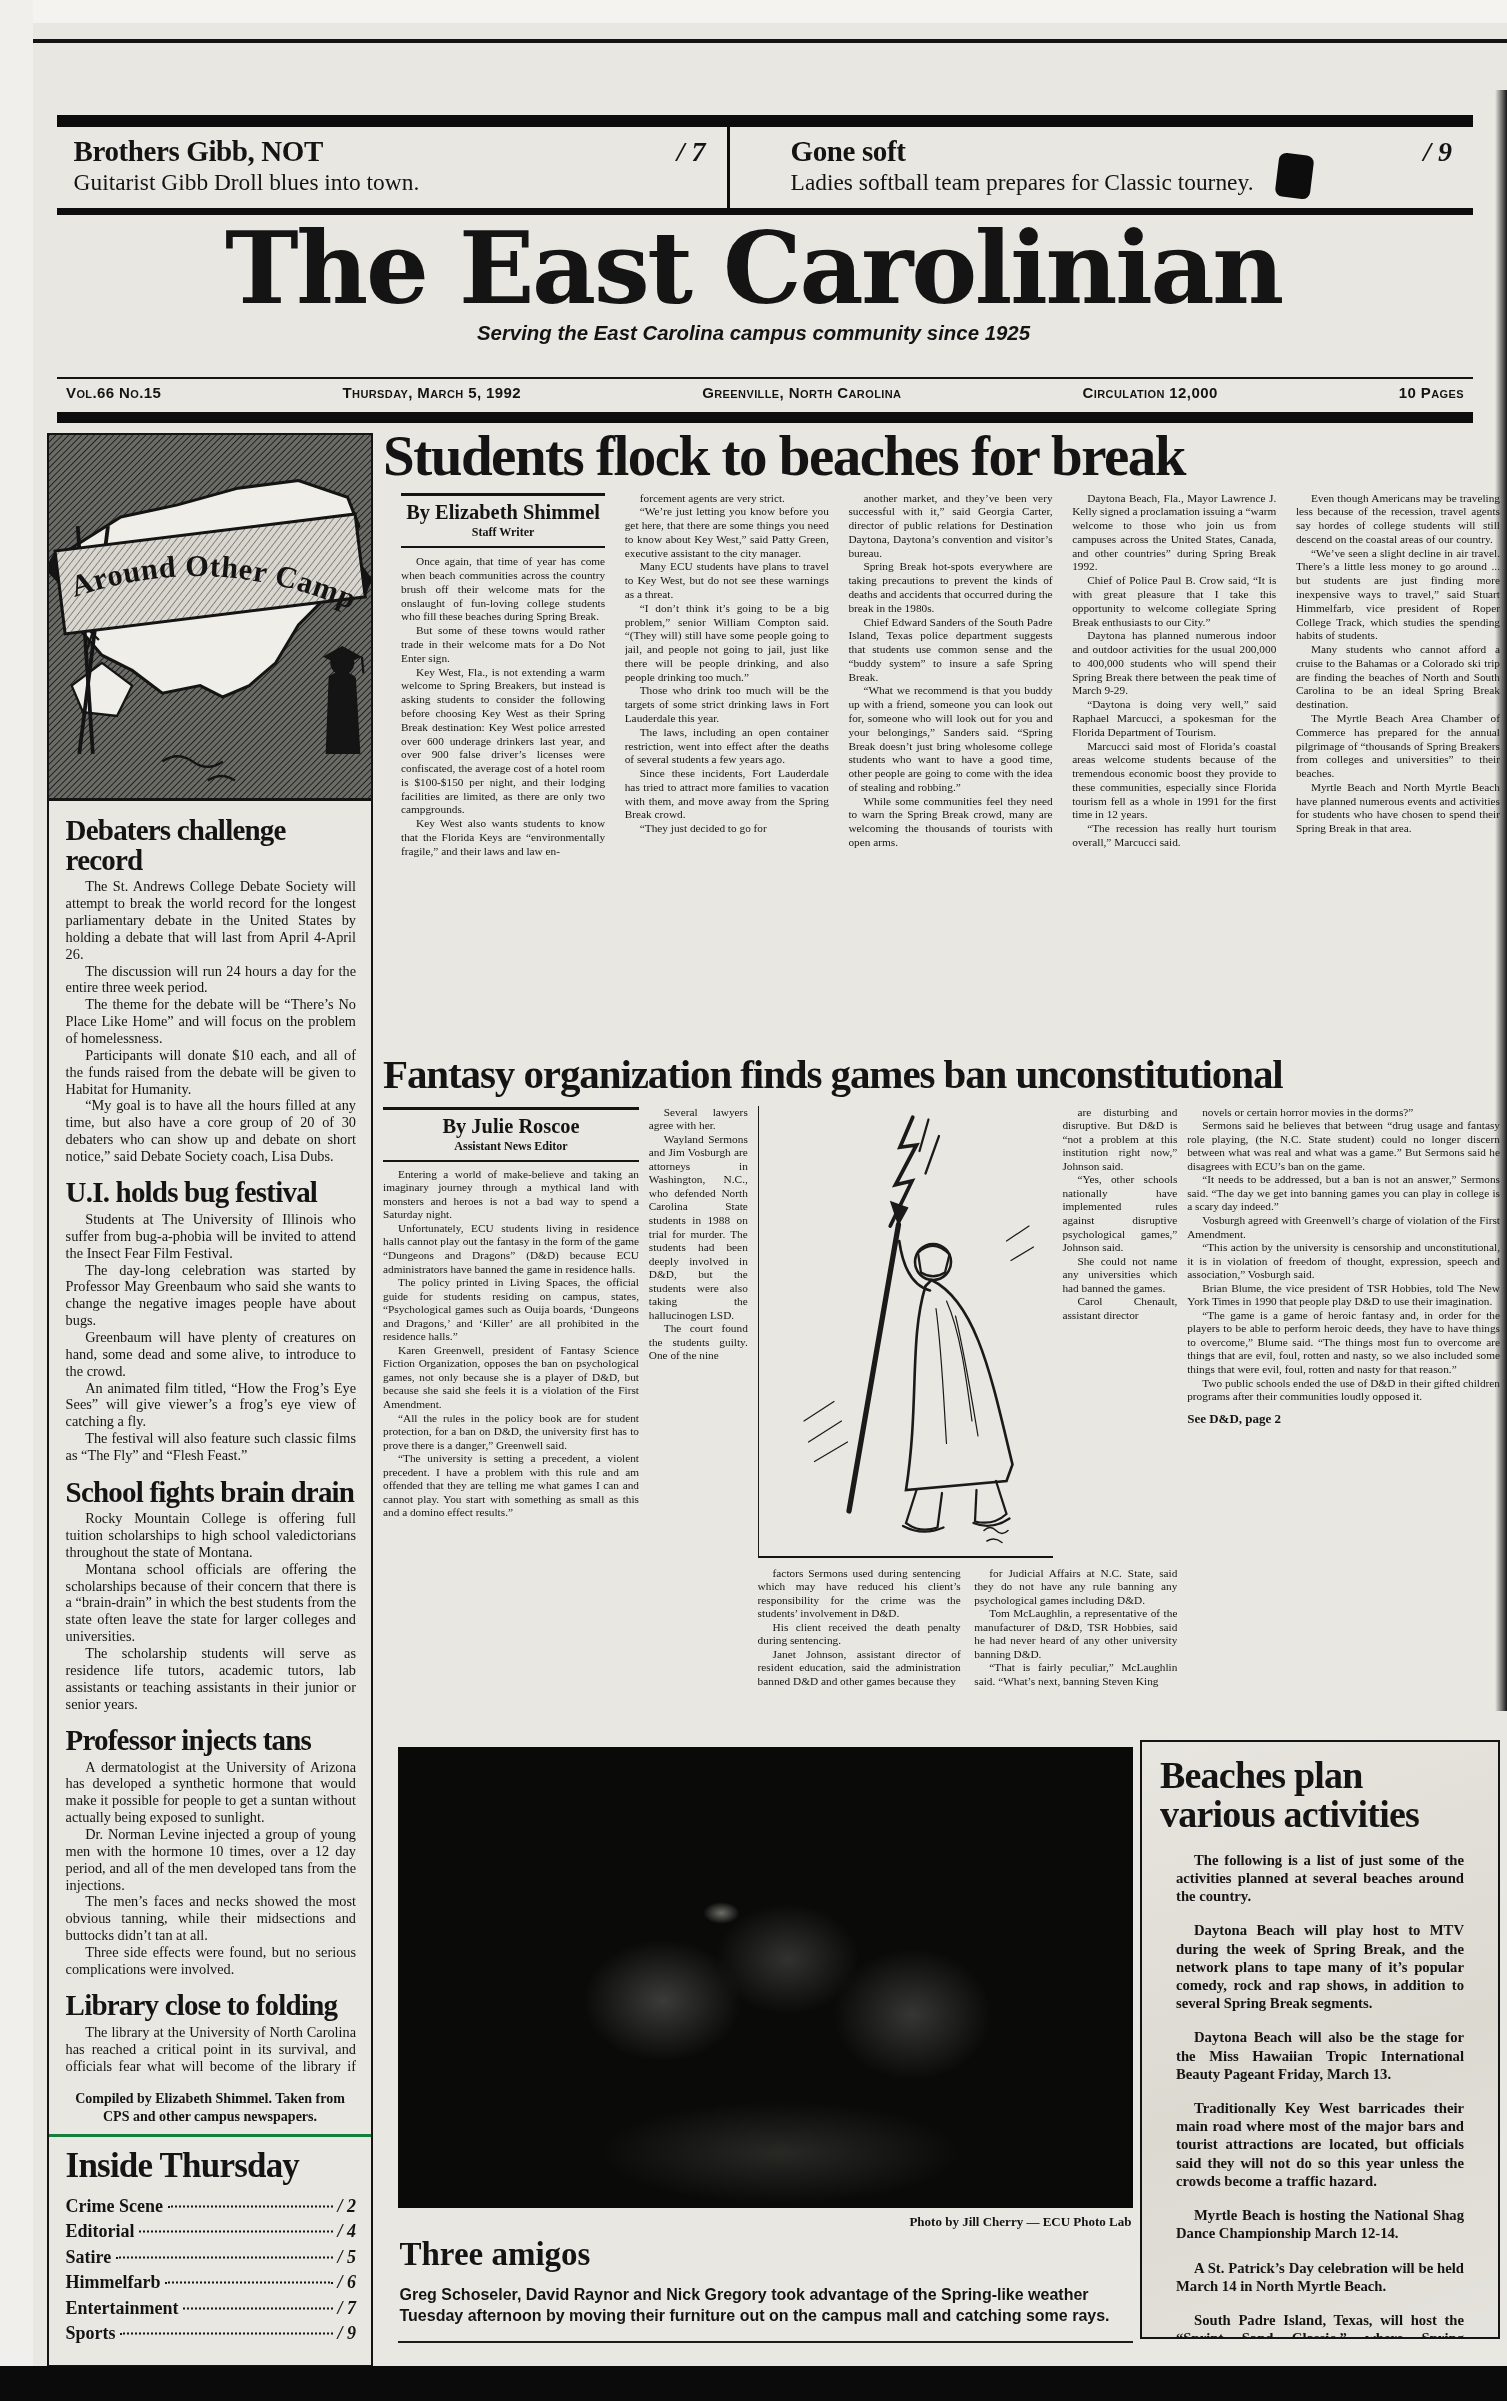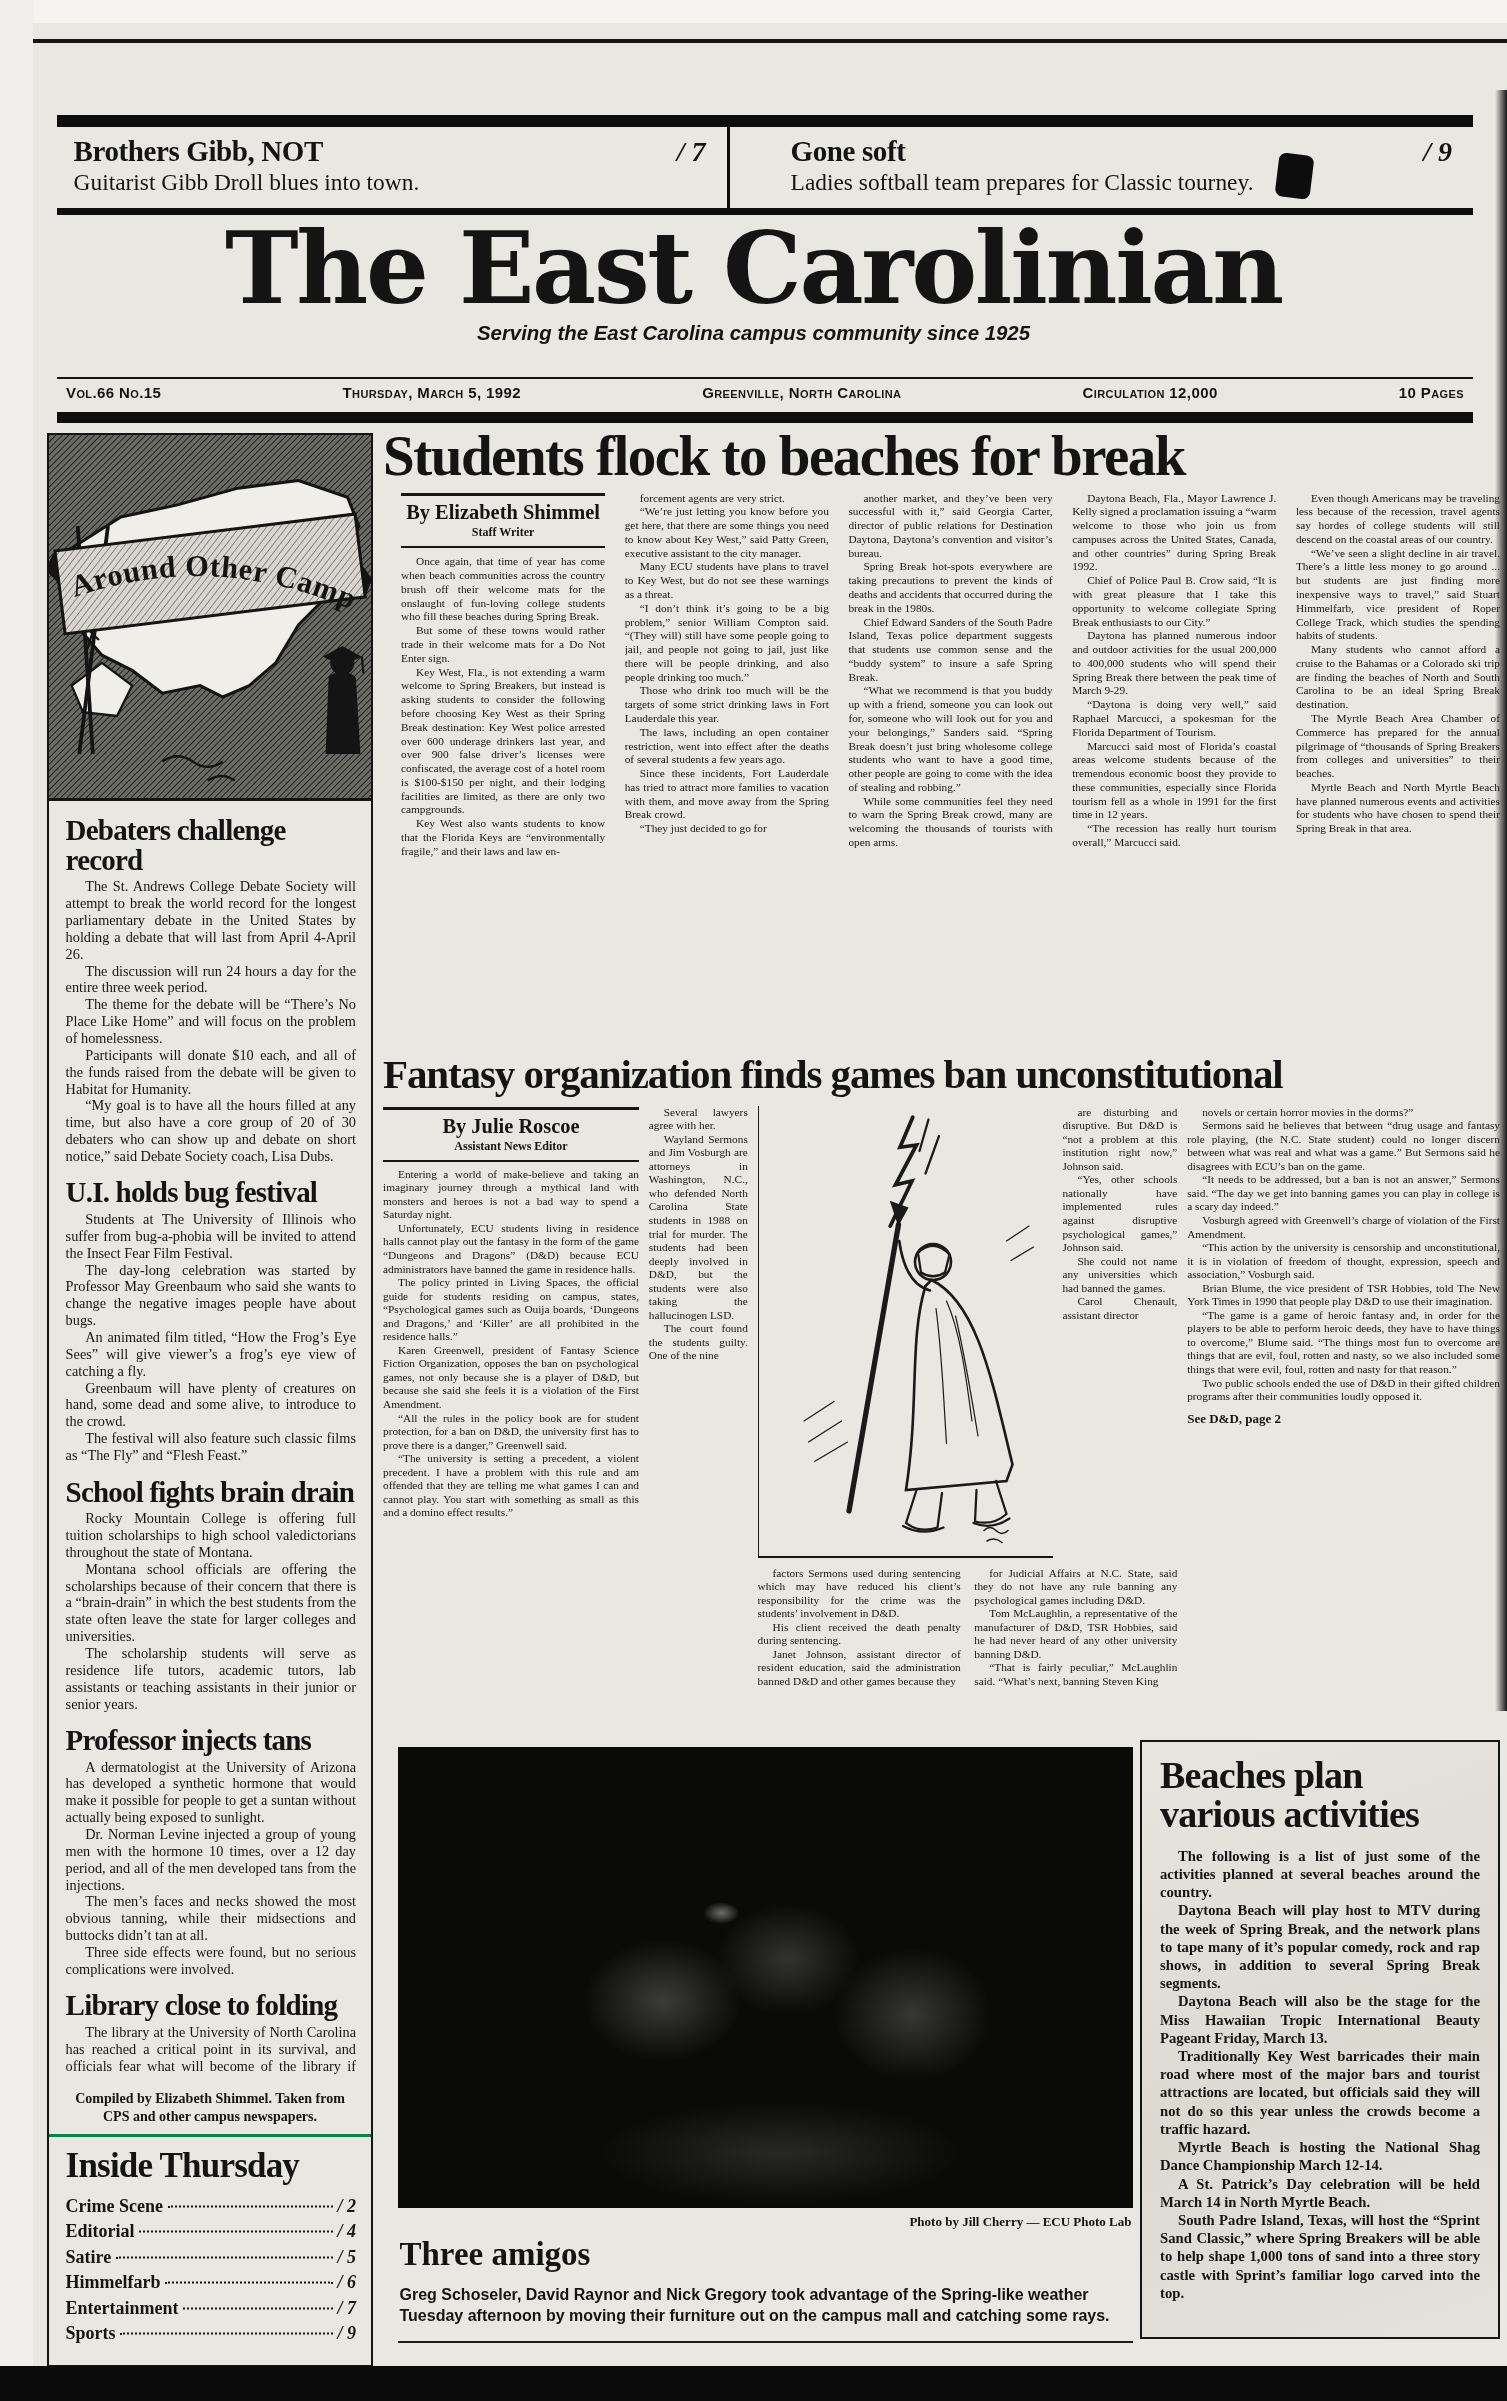--- a/index.html
+++ b/index.html
@@ -104,21 +104,21 @@
   .cap-title { font-size:33px; font-weight:bold; margin:6px 0 10.6px 1.5px; }
   .cap-text { font-family:"Liberation Sans", sans-serif; font-weight:bold; font-size:16px;
     line-height:1.32; margin:0 1.5px; }
 
   
   .beaches { position:absolute; left:1140px; top:1740px; width:360px; height:599px;
     box-sizing:border-box; border:2.3px solid #141414; padding:13.6px 18px; overflow:hidden;
     background:linear-gradient(160deg, #e7e5df 0%, #dcd9d1 55%, #e4e2dc 100%); }
   .beaches-head { font-size:38px; font-weight:bold; letter-spacing:-0.8px; line-height:1.04; margin:0 0 12px 0; }
   .beaches .para { font-weight:bold; font-size:14.7px; line-height:1.24; text-align:justify;
-    text-indent:18px; margin:0; }
+    text-indent:18px; margin:16px; }
 </style>
 </head>
 <body>
 
 <div class="page">
 
   <div class="top-white-band"></div>
   <div class="top-rule"></div>
   <div class="left-margin-band"></div>
 
@@ -203,22 +203,22 @@
     <div class="sb-stories">
         <h2 class="sb-head">Debaters challenge record</h2>
         <p class="para sb-para">The St. Andrews College Debate Society will attempt to break the world record for the longest parliamentary debate in the United States by holding a debate that will last from April 4-April 26.</p>
         <p class="para sb-para">The discussion will run 24 hours a day for the entire three week period.</p>
         <p class="para sb-para">The theme for the debate will be “There’s No Place Like Home” and will focus on the problem of homelessness.</p>
         <p class="para sb-para">Participants will donate $10 each, and all of the funds raised from the debate will be given to Habitat for Humanity.</p>
         <p class="para sb-para">“My goal is to have all the hours filled at any time, but also have a core group of 20 of 30 debaters who can show up and debate on short notice,” said Debate Society coach, Lisa Dubs.</p>
         <h2 class="sb-head">U.I. holds bug festival</h2>
         <p class="para sb-para">Students at The University of Illinois who suffer from bug-a-phobia will be invited to attend the Insect Fear Film Festival.</p>
         <p class="para sb-para">The day-long celebration was started by Professor May Greenbaum who said she wants to change the negative images people have about bugs.</p>
+        <p class="para sb-para">Greenbaum will have plenty of creatures on hand, some dead and some alive, to introduce to the crowd.</p>
         <p class="para sb-para">An animated film titled, “How the Frog’s Eye Sees” will give viewer’s a frog’s eye view of catching a fly.</p>
-        <p class="para sb-para">Greenbaum will have plenty of creatures on hand, some dead and some alive, to introduce to the crowd.</p>
         <p class="para sb-para">The festival will also feature such classic films as “The Fly” and “Flesh Feast.”</p>
         <h2 class="sb-head">School fights brain drain</h2>
         <p class="para sb-para">Rocky Mountain College is offering full tuition scholarships to high school valedictorians throughout the state of Montana.</p>
         <p class="para sb-para">Montana school officials are offering the scholarships because of their concern that there is a “brain-drain” in which the best students from the state often leave the state for larger colleges and universities.</p>
         <p class="para sb-para">The scholarship students will serve as residence life tutors, academic tutors, lab assistants or teaching assistants in their junior or senior years.</p>
         <h2 class="sb-head">Professor injects tans</h2>
         <p class="para sb-para">A dermatologist at the University of Arizona has developed a synthetic hormone that would make it possible for people to get a suntan without actually being exposed to sunlight.</p>
         <p class="para sb-para">Dr. Norman Levine injected a group of young men with the hormone 10 times, over a 12 day period, and all of the men developed tans from the injections.</p>
         <p class="para sb-para">The men’s faces and necks showed the most obvious tanning, while their midsections and buttocks didn’t tan at all.</p>
         <p class="para sb-para">Three side effects were found, but no serious complications were involved.</p>

